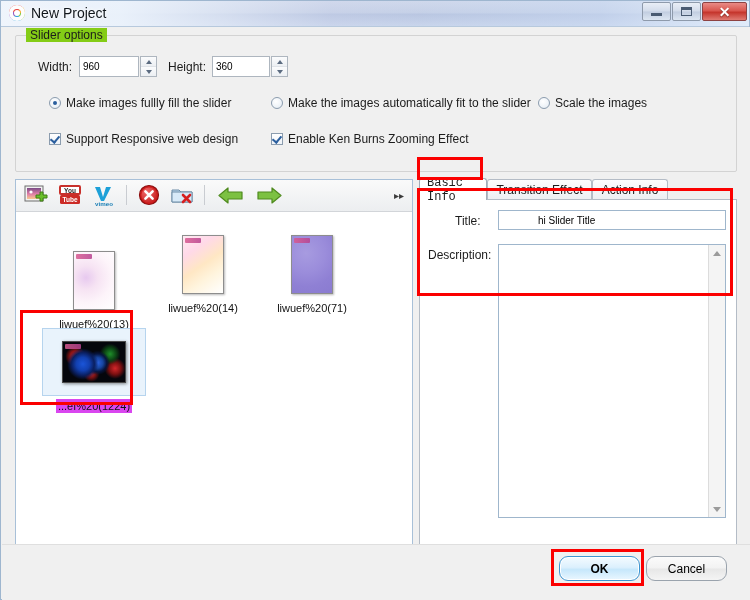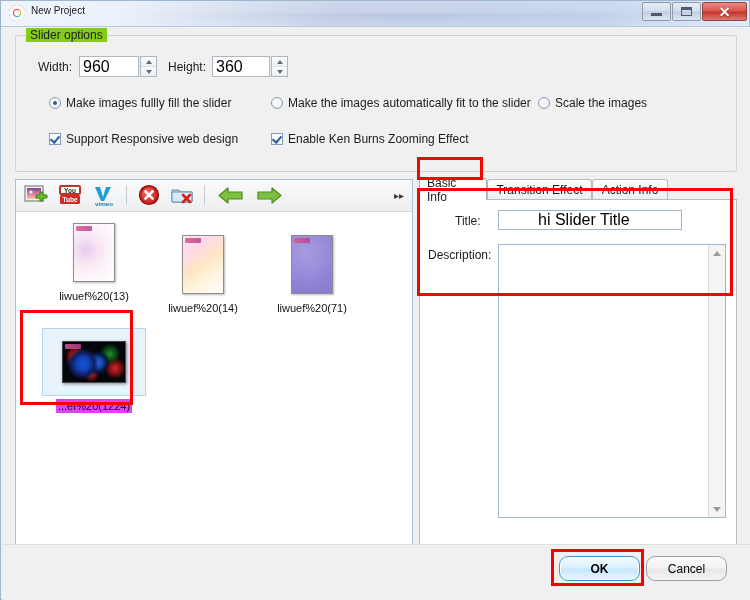--- a/index.html
+++ b/index.html
@@ -62,21 +62,21 @@
         #8e55c0 240deg 300deg,
         #e8413b 300deg 360deg);
     box-shadow:inset 0 0 0 4px #fdfdfd;
   }
   .app-icon::after{
     content:"";position:absolute;left:5px;top:5px;width:6px;height:6px;
     border-radius:50%;background:#fff;
   }
   .title-text{
     position:absolute;left:30px;top:4px;
-    font-size:10px;color:#10161c;
+    font-size:14px;color:#10161c;
     text-shadow:0 0 3px #fff,0 0 6px #fff;
   }
   .wincontrols{position:absolute;right:2px;top:1px;display:flex;}
   .wbtn{
     width:29px;height:19px;margin-left:1px;
     border:1px solid #8e9aab;border-radius:2px;
     background:linear-gradient(to bottom,#e9eef6 0%,#d3dceb 48%,#c1cde0 52%,#dde6f2 100%);
     display:flex;align-items:center;justify-content:center;
     box-sizing:border-box;
   }
@@ -103,21 +103,21 @@
     box-sizing:border-box;
   }
   .groupbox .legend{
     position:absolute;left:10px;top:-8px;
     background:#84cc16;padding:0 4px;font-size:12px;color:#1c1c1c;
   }
   .fld-label{position:absolute;font-size:12px;color:#1c1c1c;}
   .textbox{
     position:absolute;box-sizing:border-box;
     border:1px solid #aeb6bf;background:#fff;
-    font-family:"Liberation Sans",sans-serif;font-size:16px;color:#000;
+    font-family:"Liberation Sans",sans-serif;font-size:10px;color:#000;
     padding:1px 3px;
   }
   .spinner{
     position:absolute;width:17px;height:21px;box-sizing:border-box;
     border:1px solid #aeb6bf;background:#fff;
     display:flex;flex-direction:column;
   }
   .spin-half{
     flex:1;display:flex;align-items:center;justify-content:center;
     background:linear-gradient(to bottom,#fbfcfd,#eceff3);
@@ -428,21 +428,21 @@
             <svg width="30" height="25" viewBox="0 0 30 25">
               <path d="M27 12.5 L18 5 v4 H4 v7 h14 v4 z" fill="#7cc142" stroke="#4f8a1e" stroke-width="1.2" stroke-linejoin="round"></path>
             </svg>
           </div>
 
           <div class="overflow-btn">▸▸</div>
         </div>
 
         <div class="thumbgrid">
 
-          <div class="thumb" style="left:26px;top:6px;">
+          <div class="thumb" style="left:26px;top:34px;">
             <div class="tbox">
               <div class="img-portrait p1">
                 <div class="img-badge"></div>
               </div>
             </div>
             <div class="tcap">liwuef%20(13)</div>
           </div>
 
           <div class="thumb" style="left:135px;top:18px;">
             <div class="tbox">
@@ -469,34 +469,34 @@
               </div>
             </div>
             <div class="tcap">...ef%20(1224)</div>
           </div>
 
         </div>
       </div>
 
       <div class="rightpanel">
         <div class="tabstrip">
-          <div class="tab active" style="left:0px;top:-1px;width:68px;">
+          <div class="tab active" style="left:0px;top:-1px;width:68px;font-family:Liberation Mono, monospace;">
             <span>Basic Info</span>
           </div>
           <div class="tab" style="left:68px;width:105px;">
             <span>Transition Effect</span>
           </div>
           <div class="tab" style="left:173px;width:76px;">
             <span>Action Info</span>
           </div>
         </div>
 
         <div class="tabbody">
           <div class="fld-label" style="left:35px;top:14px;">Title:</div>
-          <input class="textbox" style="left: 78px; top: 10px; width: 184px; height: 20px; border-color: rgb(159, 182, 204); padding-left: 39px;" value="hi Slider Title">
+          <input class="textbox" style="left: 78px; top: 10px; width: 228px; height: 20px; border-color: rgb(159, 182, 204); padding-left: 39px;" value="hi Slider Title">
 
           <div class="fld-label" style="left:8px;top:48px;">Description:</div>
 
           <div class="ta-wrap" style="left:78px;top:44px;width:228px;height:274px;">
             <div class="ta-scroll">
               <div class="sb-arrow sb-up">
                 <span class="sb-tri sb-tri-up"></span>
               </div>
               <div class="sb-arrow sb-down">
                 <span class="sb-tri sb-tri-down"></span>

